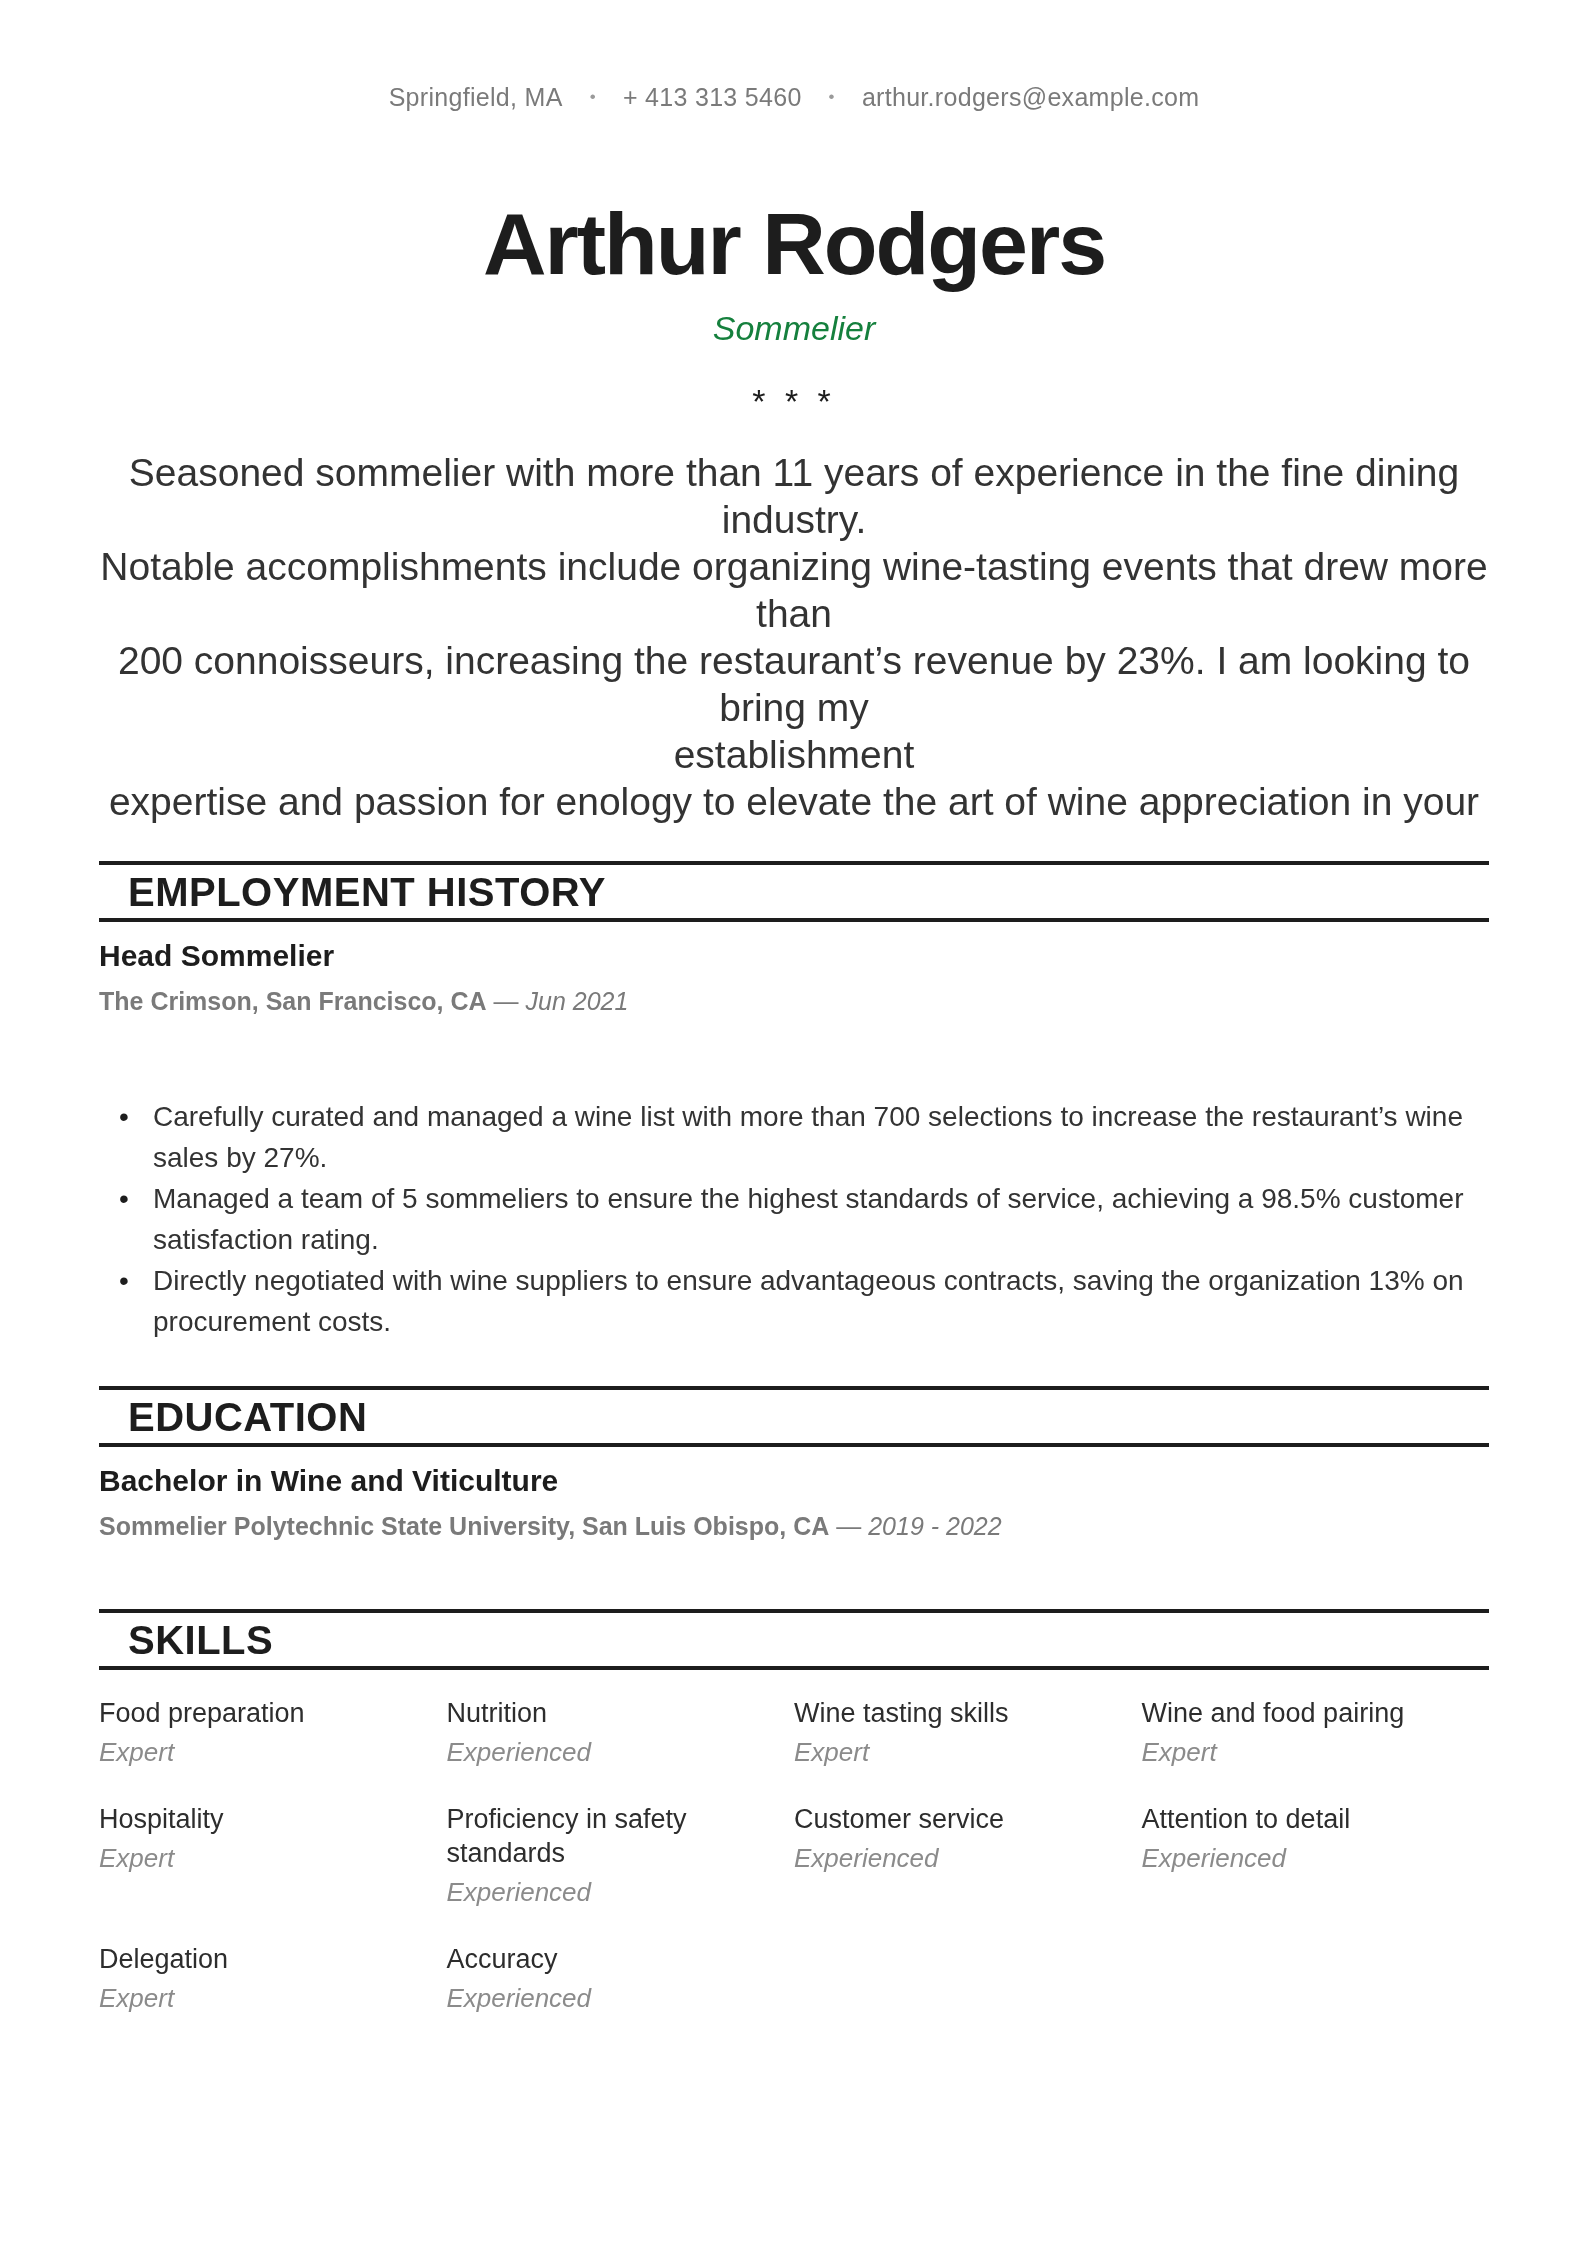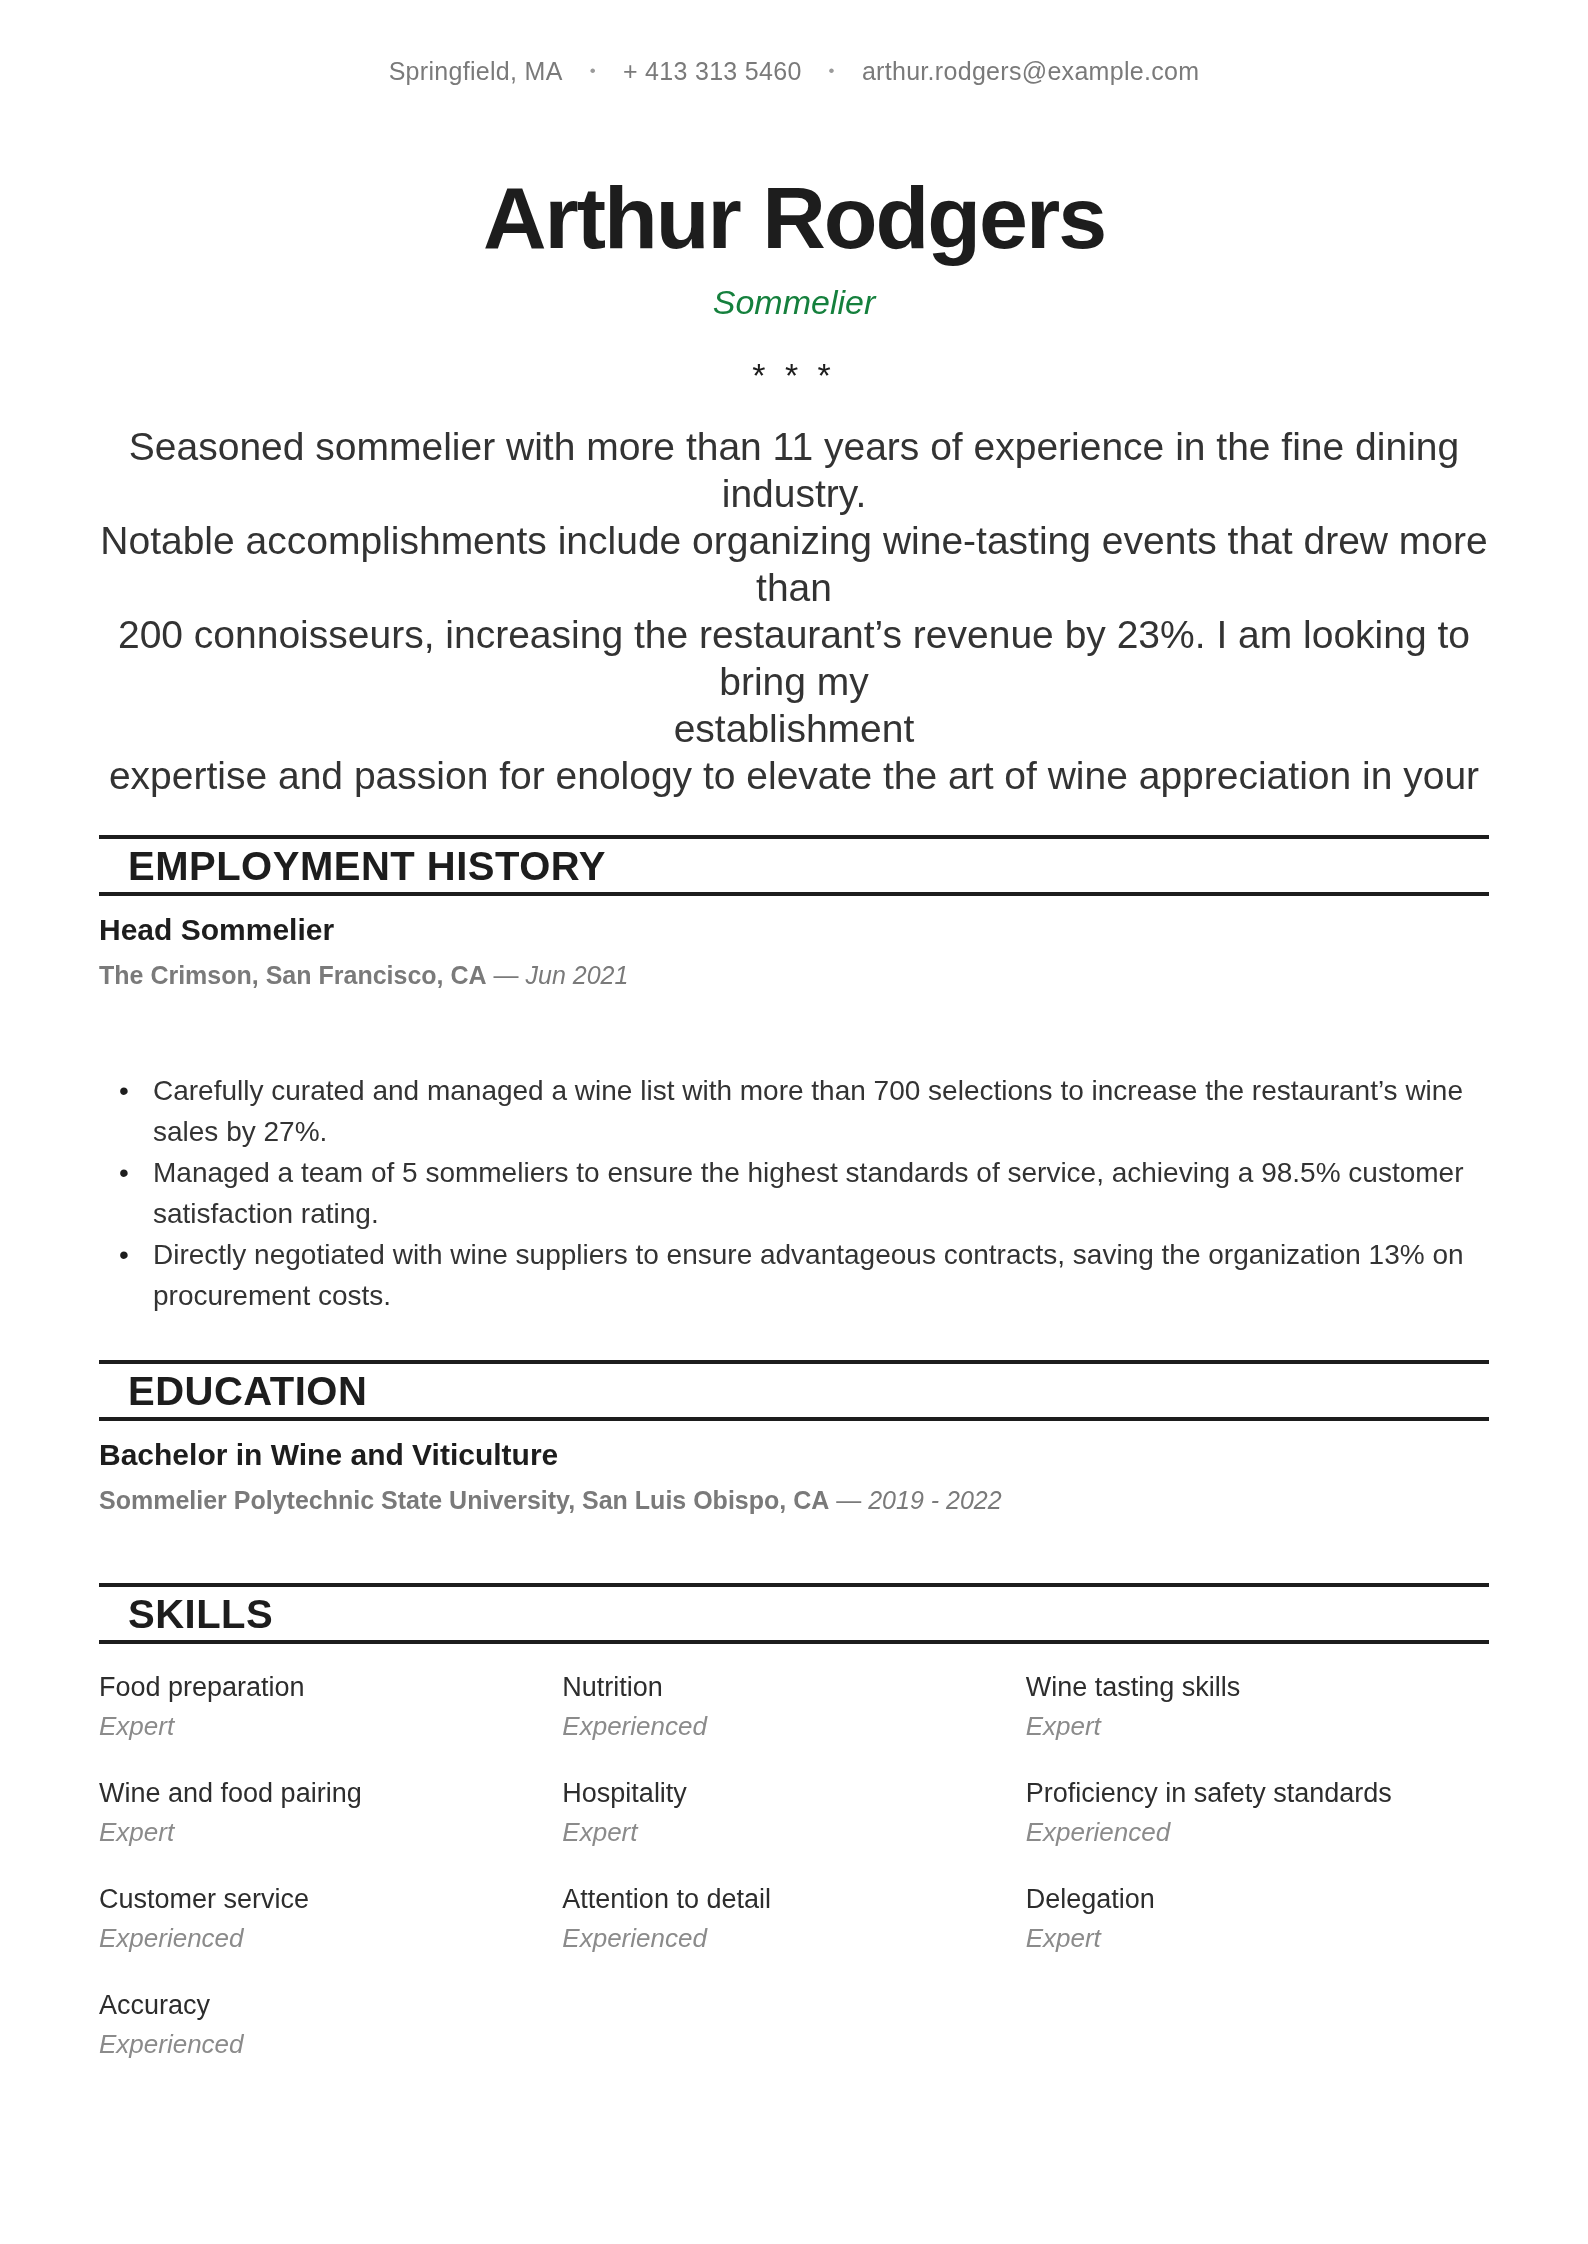--- a/index.html
+++ b/index.html
@@ -13,21 +13,21 @@
   body{
     width:1588px;height:2244px;background:#ffffff;
     font-family:"Liberation Sans", sans-serif;
     color:var(--body-text);
   }
   .page{padding:56px 99px 0 99px;}
 
   
   .contact-line{
     display:flex;justify-content:center;align-items:center;gap:27px;
-    font-size:25px;line-height:30px;color:var(--muted);letter-spacing:.3px;
+    font-size:25px;line-height:30px;color:var(--muted);letter-spacing:.3px;margin-top:26px;
   }
   .contact-sep{font-size:17px;color:#9a9a9a;line-height:30px;}
 
   
   .name{
     margin-top:88px;text-align:center;
     font-size:88px;line-height:1;font-weight:bold;letter-spacing:-2px;
     color:var(--ink);
   }
   .role{
@@ -77,21 +77,21 @@
     font-size:28px;line-height:41px;color:var(--body-text);
   }
   .bullets li::before{
     content:"\2022";position:absolute;left:20px;top:0;
     font-size:28px;color:var(--ink);
   }
 
   
   .skills-grid{
     margin-top:26px;
-    display:grid;grid-template-columns:1fr 1fr 1fr;
+    display:grid;grid-template-columns:1fr 1fr 1fr 1fr;
     row-gap:34px;column-gap:0;
   }
   .skill-name{font-size:27px;line-height:34px;color:#2d2d2d;}
   .skill-level{margin-top:6px;font-size:26px;line-height:32px;font-style:italic;color:var(--level-muted);}
 </style>
 </head>
 <body>
 
 <div class="page">
 

